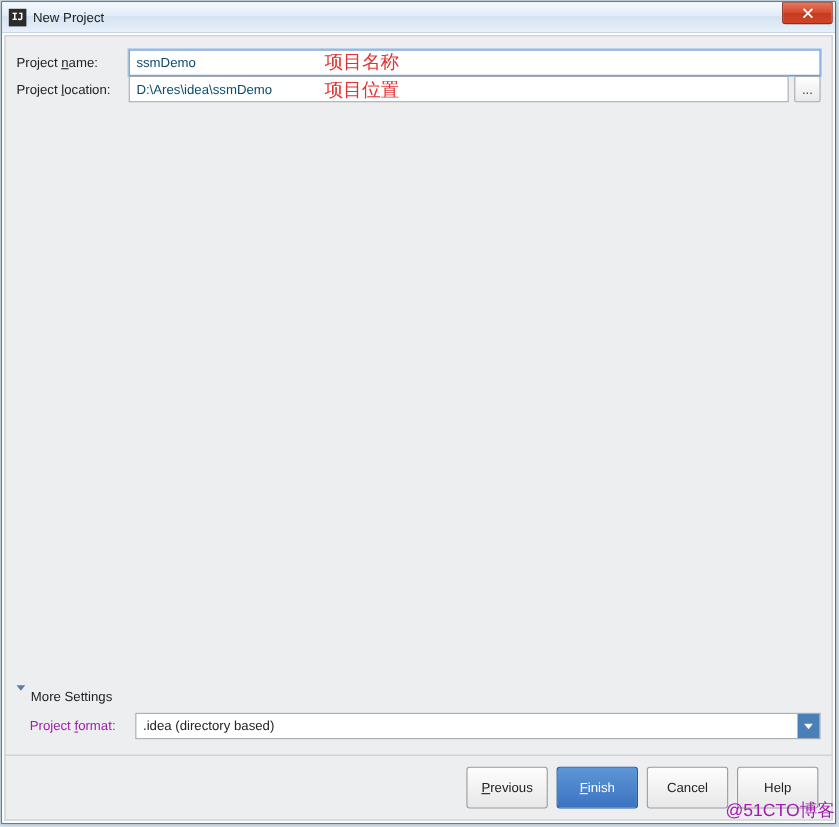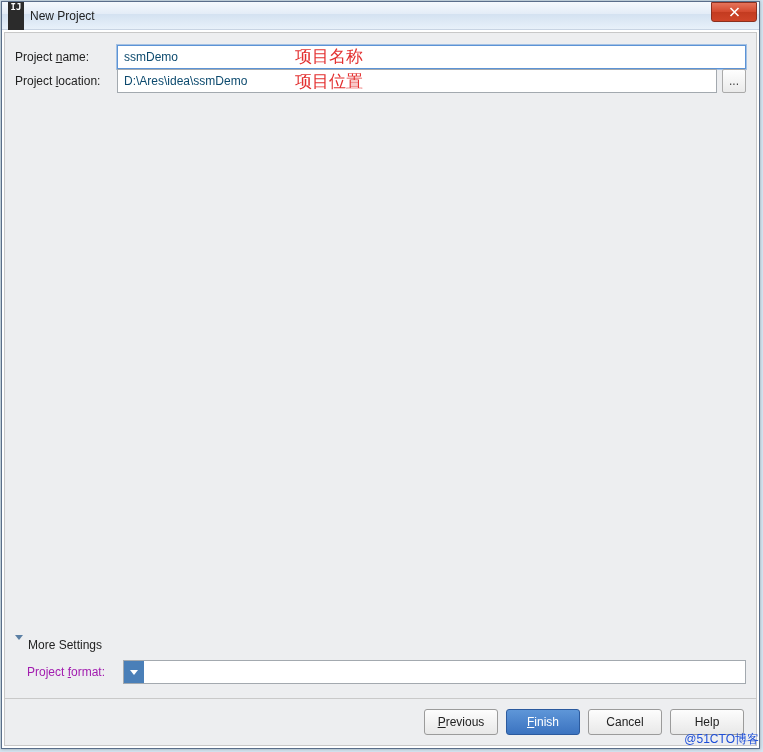--- a/index.html
+++ b/index.html
@@ -24,24 +24,24 @@
     .titlebar {
       height: 28px;
       background: linear-gradient(to bottom, #f5f9fd 0%, #e3ecf7 45%, #d4e2f1 46%, #e8f1fa 100%);
       display: flex;
       align-items: center;
       padding: 0 2px 0 6px;
       border-bottom: 1px solid #c8d4e3;
     }
     .app-icon {
       width: 16px;
-      height: 28px;
+      height: 16px;
       background: #2b2b2b;
       display: flex;
-      align-items: flex-start;
+      align-items: center;
       justify-content: center;
       margin-right: 6px;
     }
     .app-icon span {
       color: #fff;
       font-size: 9px;
       font-weight: bold;
       font-family: monospace;
     }
     .title-text {
@@ -181,43 +181,43 @@
       margin: 0 -10px 10px -10px;
     }
     .button-row {
       display: flex;
       justify-content: flex-end;
       gap: 8px;
       padding-right: 2px;
     }
     .btn {
       min-width: 74px;
-      height: 26px;
+      height: 38px;
       padding: 0 12px;
       border: 1px solid #9b9b9b;
       border-radius: 3px;
       background: linear-gradient(to bottom, #fdfdfd, #e8e8e8);
       font-size: 12px;
       color: #222;
       cursor: pointer;
       font-family: inherit;
       text-align: center;
     }
     .btn.primary {
       background: linear-gradient(to bottom, #5e96d8, #3b73c0);
       border: 1px solid #2b5a9e;
       color: #fff;
       font-weight: 500;
     }
     .watermark {
       position: absolute;
       right: 4px;
       bottom: 4px;
-      color: #1d4ed8;
-      font-size: 12px;
+      color: #a21caf;
+      font-size: 16px;
       pointer-events: none;
     }
   </style>
 </head>
 <body>
 
 <div class="window">
   <div class="titlebar">
     <div class="app-icon">
         <span>IJ</span>
@@ -249,20 +249,21 @@
       <div class="spacer"></div>
 
       <div class="more-settings">
         <span class="arrow"></span>
         <span class="more-settings-label">More Settings</span>
       </div>
 
       <div class="format-row">
         <label class="format-label">Project <span class="underline">f</span>ormat:</label>
         <div class="combo">
+          <div class="combo-text">.idea (directory based)</div>
           <div class="combo-arrow">
               <span></span>
             </div>
         </div>
       </div>
 
       <div class="separator"></div>
 
       <div class="button-row">
         <button class="btn"><span class="underline">P</span>revious</button>

